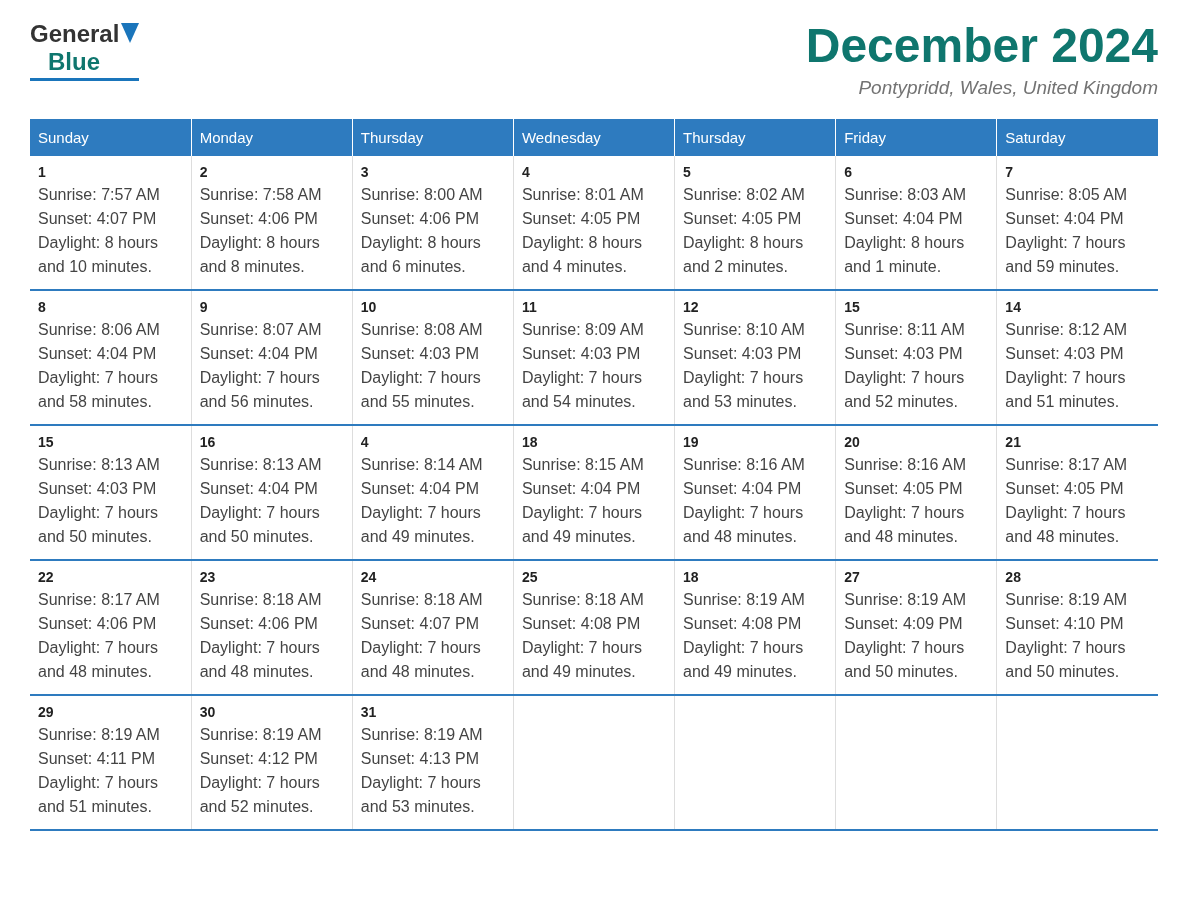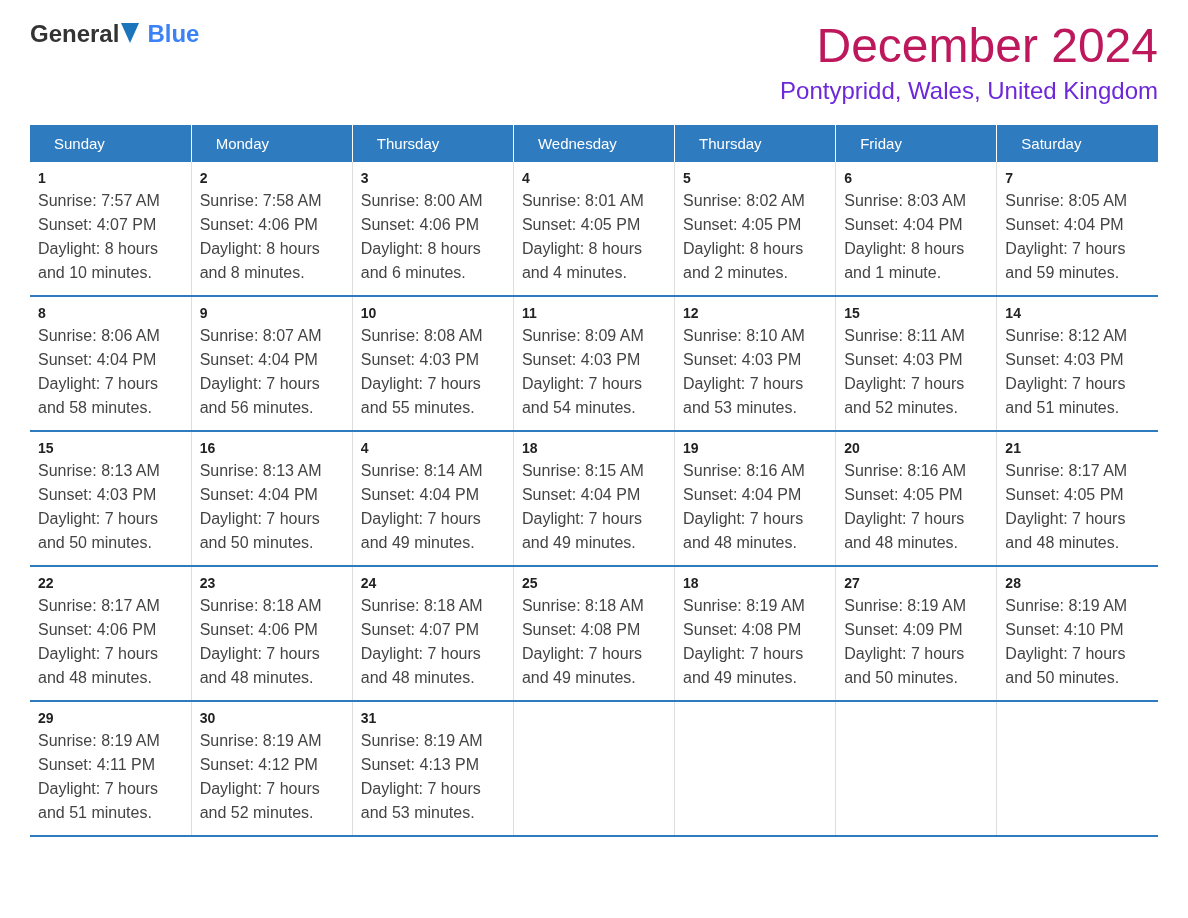--- a/index.html
+++ b/index.html
@@ -15,39 +15,40 @@
       display: flex;
       justify-content: space-between;
       align-items: flex-start;
       margin-bottom: 20px;
     }
     .title-block {
       text-align: right;
     }
     .title-block h1 {
       font-size: 48px;
-      font-weight: normal;
-      color: #be185d;
+      font-weight: bold;
+      color: #0f766e;
       line-height: 1.1;
     }
     .title-block h2 {
-      font-size: 24px;
+      font-size: 19px;
       font-weight: normal;
-      color: #6d28d9;
+      color: #737373;
       margin-top: 4px;
+      font-style: italic;
     }
     table {
       width: 100%;
       border-collapse: collapse;
       font-size: 13px;
     }
     thead tr th {
       background: #2e7bbf;
       color: #fff;
-      padding: 10px 24px;
+      padding: 10px 8px;
       text-align: left;
       font-size: 15px;
       font-weight: normal;
       border-right: 1px solid #fff;
     }
     thead tr th:last-child {
       border-right: none;
     }
     tbody tr td {
       vertical-align: top;
@@ -70,42 +71,42 @@
     .day-info {
       font-size: 16px;
       color: #444;
       line-height: 1.5;
     }
     .empty-cell {
       background: #fff;
     }
     .logo-wrapper {
       display: flex;
-      flex-direction: row;
+      flex-direction: column;
       align-items: flex-start;
     }
     .logo-row {
       display: flex;
       align-items: center;
     }
     .general-text {
       font-size: 24px;
       font-weight: bold;
       color: #333;
     }
     .blue-triangle-svg {
       display: inline-block;
       margin-left: 2px;
       margin-top: -2px;
     }
     .blue-word {
       font-size: 24px;
       font-weight: bold;
-      color: #3b82f6;
-      margin-left: 8px;
+      color: #0f766e;
+      margin-left: 18px;
     }
     .logo-underline {
       border-bottom: 3px solid #1a75bb;
       width: 100%;
       margin-top: 2px;
     }
   </style>
 </head>
 <body>
 

